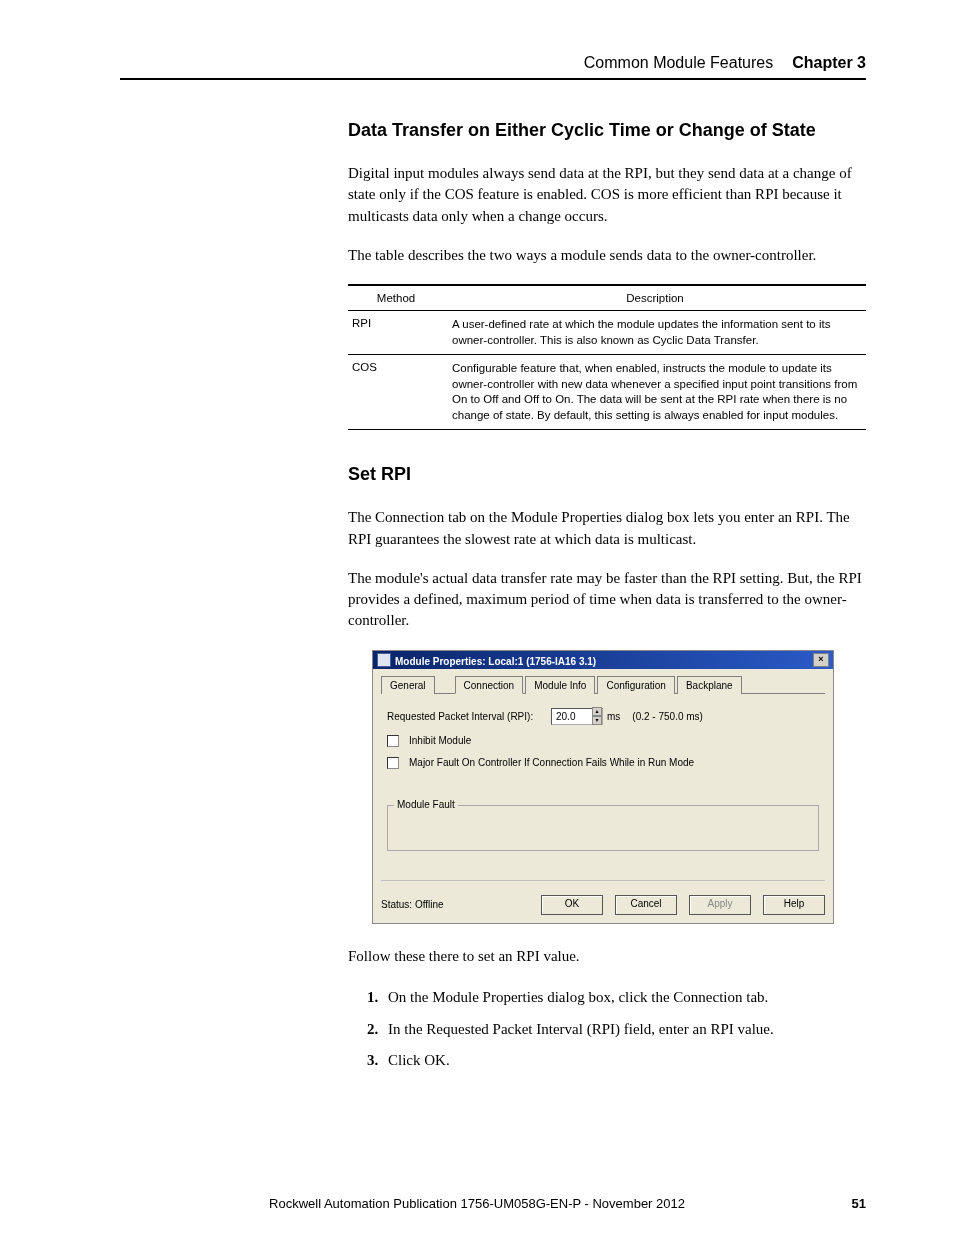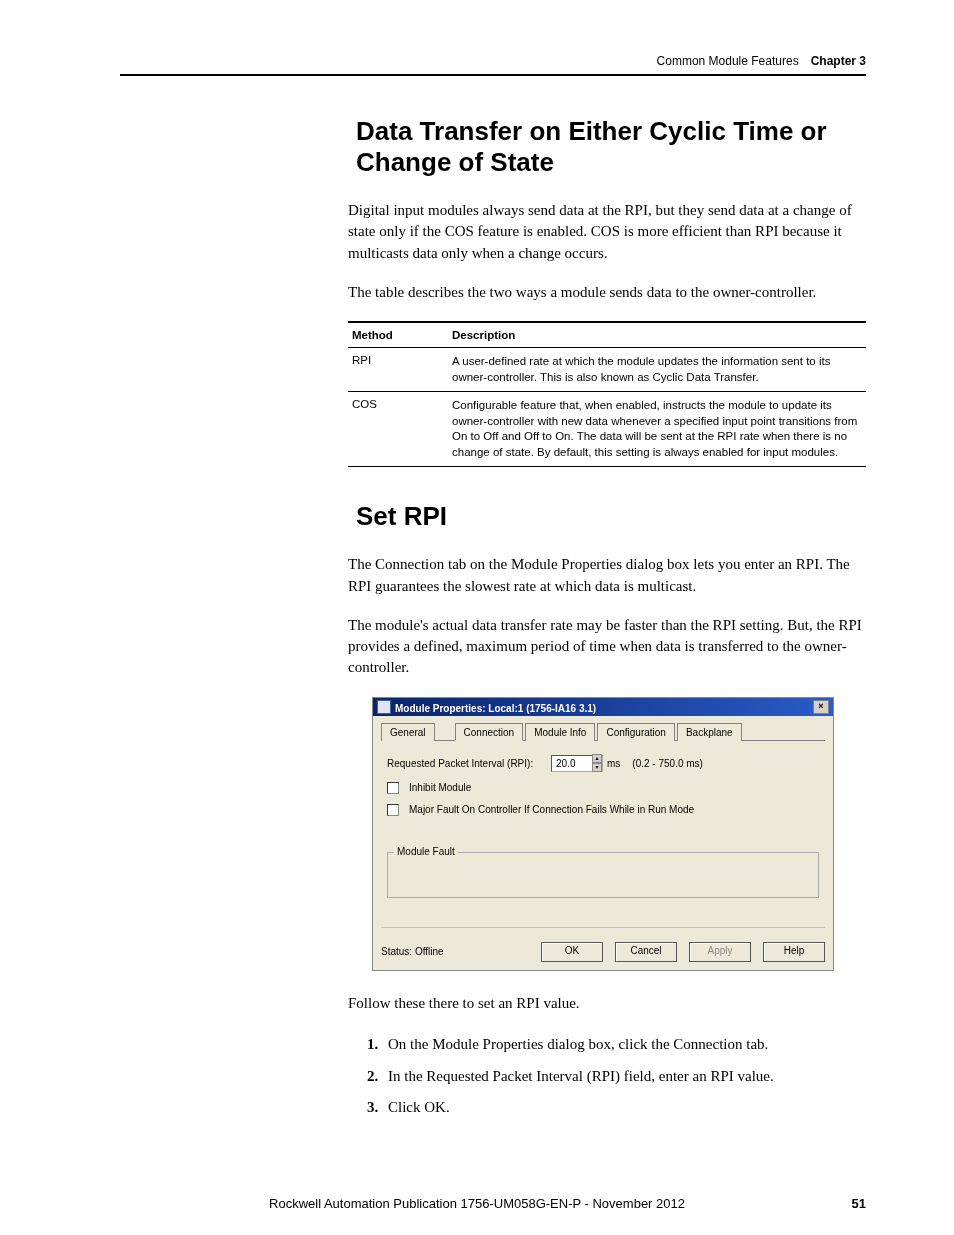--- a/index.html
+++ b/index.html
@@ -14,39 +14,39 @@
     box-sizing: border-box;
   }
   .page {
     padding: 54px 88px 0 120px;
     box-sizing: border-box;
   }
   .header-row {
     display: flex;
     justify-content: flex-end;
     font-family: Arial, Helvetica, sans-serif;
-    font-size: 12px;
-    gap: 12px;
+    font-size: 16px;
+    gap: 19px;
     padding-bottom: 6px;
   }
   .header-row .chapter { font-weight: bold; }
   .hr-top {
     border: none;
     border-top: 2px solid #000;
     margin: 0 0 40px 0;
   }
   .content-col {
     margin-left: 228px;
     max-width: 520px;
   }
   h2.section {
     font-family: Arial, Helvetica, sans-serif;
     font-weight: bold;
-    font-size: 26px;
-    margin: 0 0 22px 8px;
+    font-size: 18px;
+    margin: 0 0 22px 0;
   }
   p.body {
     font-size: 15px;
     line-height: 1.42;
     margin: 0 0 18px 0;
   }
   table.data-table {
     border-collapse: collapse;
     width: 100%;
     font-family: Arial, Helvetica, sans-serif;
@@ -54,22 +54,23 @@
     margin: 2px 0 34px 0;
   }
   table.data-table th, table.data-table td {
     border-top: 1px solid #000;
     border-bottom: 1px solid #000;
     text-align: left;
     vertical-align: top;
     padding: 6px 8px 6px 4px;
   }
   table.data-table th {
-    font-weight: bold;
+    font-weight: normal;
     border-top: 2px solid #000;
+    text-align: center;
   }
   table.data-table td.desc { line-height: 1.35; }
   table.data-table col.method { width: 100px; }
 
   
   .dialog-wrap {
     margin-left: 228px;
     width: 510px;
   }
   .dialog {

